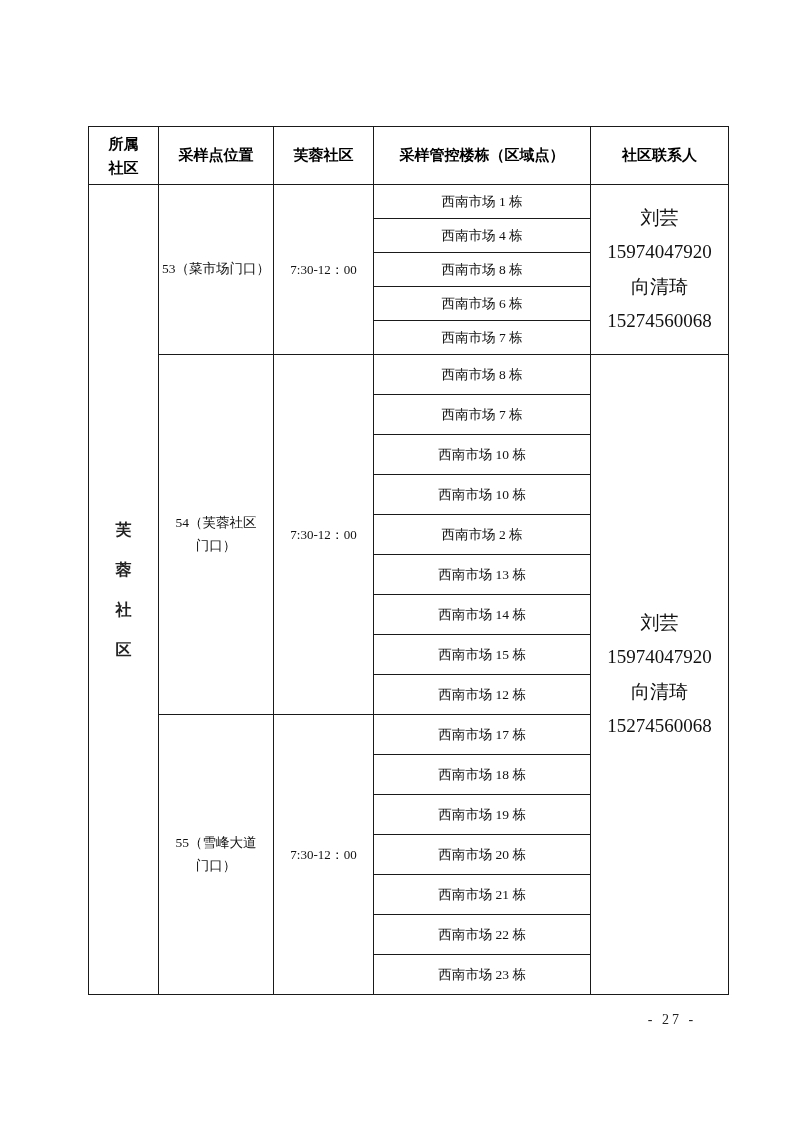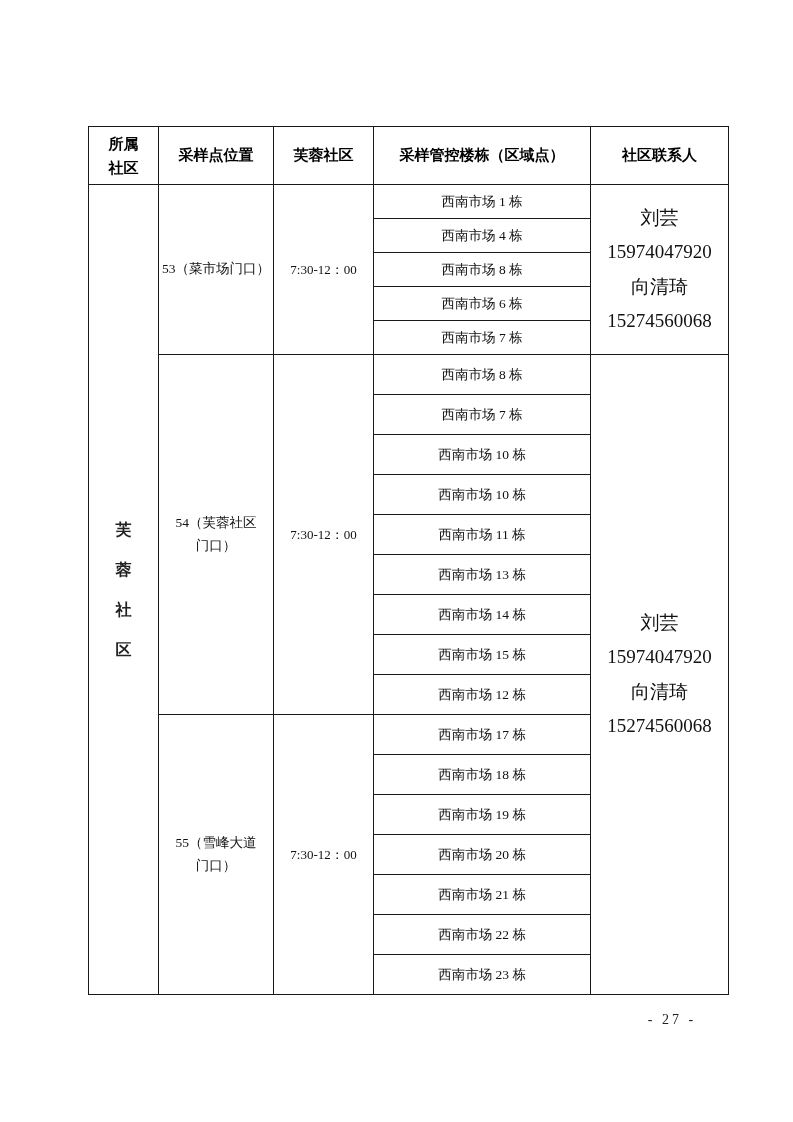--- a/index.html
+++ b/index.html
@@ -137,21 +137,21 @@
       <tr class="row-l">
           <td class="bldg-cell">西南市场 7 栋</td>
         </tr>
       <tr class="row-l">
           <td class="bldg-cell">西南市场 10 栋</td>
         </tr>
       <tr class="row-l">
           <td class="bldg-cell">西南市场 10 栋</td>
         </tr>
       <tr class="row-l">
-          <td class="bldg-cell">西南市场 11 栋</td>
+          <td class="bldg-cell">西南市场 2 栋</td>
         </tr>
       <tr class="row-l">
           <td class="bldg-cell">西南市场 13 栋</td>
         </tr>
       <tr class="row-l">
           <td class="bldg-cell">西南市场 14 栋</td>
         </tr>
       <tr class="row-l">
           <td class="bldg-cell">西南市场 15 栋</td>
         </tr>

